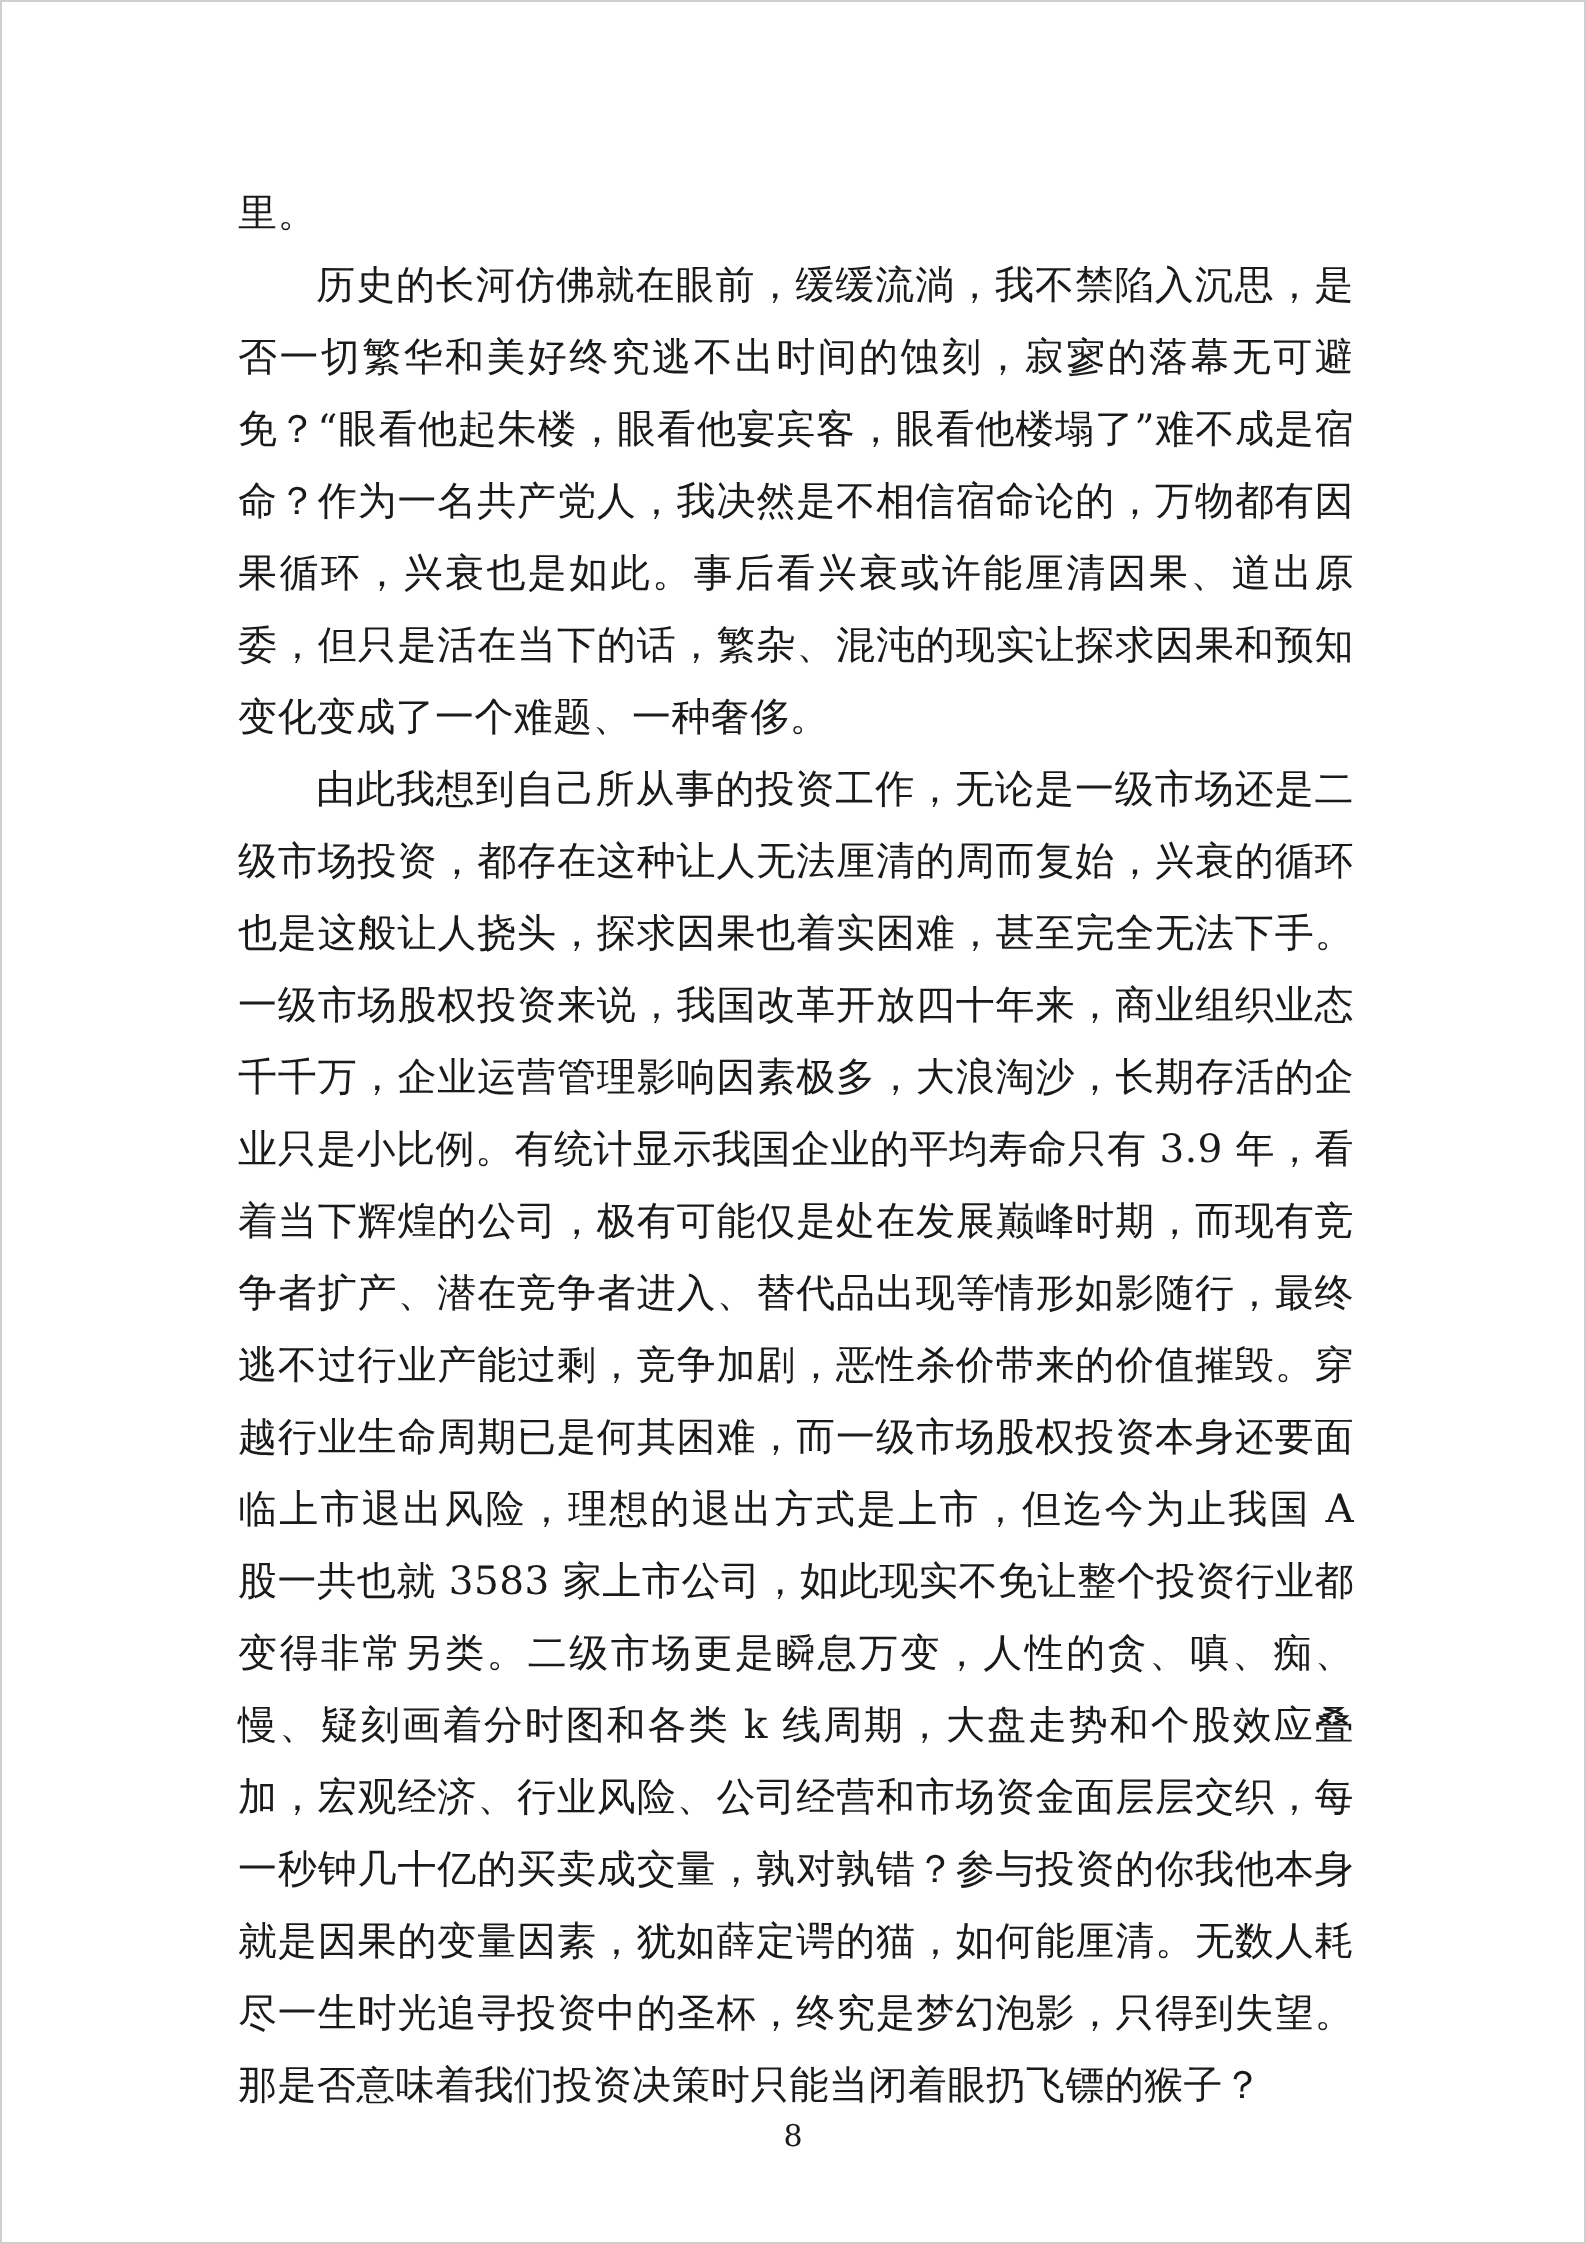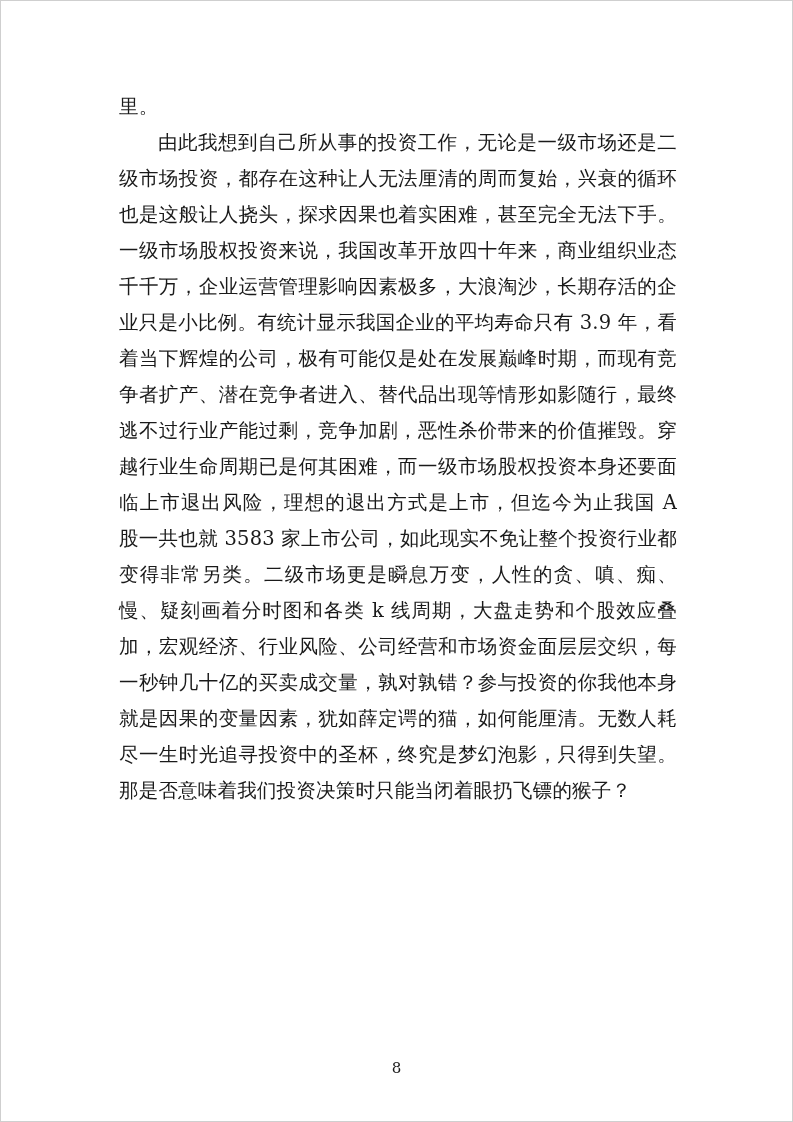--- a/index.html
+++ b/index.html
@@ -51,17 +51,18 @@
     color: #1a1a1a;
   }
 </style>
 </head>
 <body>
 
 <div class="page">
   <div class="page-inner">
     <div class="doc-body">
       <p>里。</p>
+      <p class="indent-2">历史的长河仿佛就在眼前，缓缓流淌，我不禁陷入沉思，是否一切繁华和美好终究逃不出时间的蚀刻，寂寥的落幕无可避免？“眼看他起朱楼，眼看他宴宾客，眼看他楼塌了”难不成是宿命？作为一名共产党人，我决然是不相信宿命论的，万物都有因果循环，兴衰也是如此。事后看兴衰或许能厘清因果、道出原委，但只是活在当下的话，繁杂、混沌的现实让探求因果和预知变化变成了一个难题、一种奢侈。</p>
       <p class="indent-2">由此我想到自己所从事的投资工作，无论是一级市场还是二级市场投资，都存在这种让人无法厘清的周而复始，兴衰的循环也是这般让人挠头，探求因果也着实困难，甚至完全无法下手。一级市场股权投资来说，我国改革开放四十年来，商业组织业态千千万，企业运营管理影响因素极多，大浪淘沙，长期存活的企业只是小比例。有统计显示我国企业的平均寿命只有 3.9 年，看着当下辉煌的公司，极有可能仅是处在发展巅峰时期，而现有竞争者扩产、潜在竞争者进入、替代品出现等情形如影随行，最终逃不过行业产能过剩，竞争加剧，恶性杀价带来的价值摧毁。穿越行业生命周期已是何其困难，而一级市场股权投资本身还要面临上市退出风险，理想的退出方式是上市，但迄今为止我国 A 股一共也就 3583 家上市公司，如此现实不免让整个投资行业都变得非常另类。二级市场更是瞬息万变，人性的贪、嗔、痴、慢、疑刻画着分时图和各类 k 线周期，大盘走势和个股效应叠加，宏观经济、行业风险、公司经营和市场资金面层层交织，每一秒钟几十亿的买卖成交量，孰对孰错？参与投资的你我他本身就是因果的变量因素，犹如薛定谔的猫，如何能厘清。无数人耗尽一生时光追寻投资中的圣杯，终究是梦幻泡影，只得到失望。那是否意味着我们投资决策时只能当闭着眼扔飞镖的猴子？</p>
     </div>
   </div>
   <div class="page-number">8</div>
 </div>
 
 </body></html>

